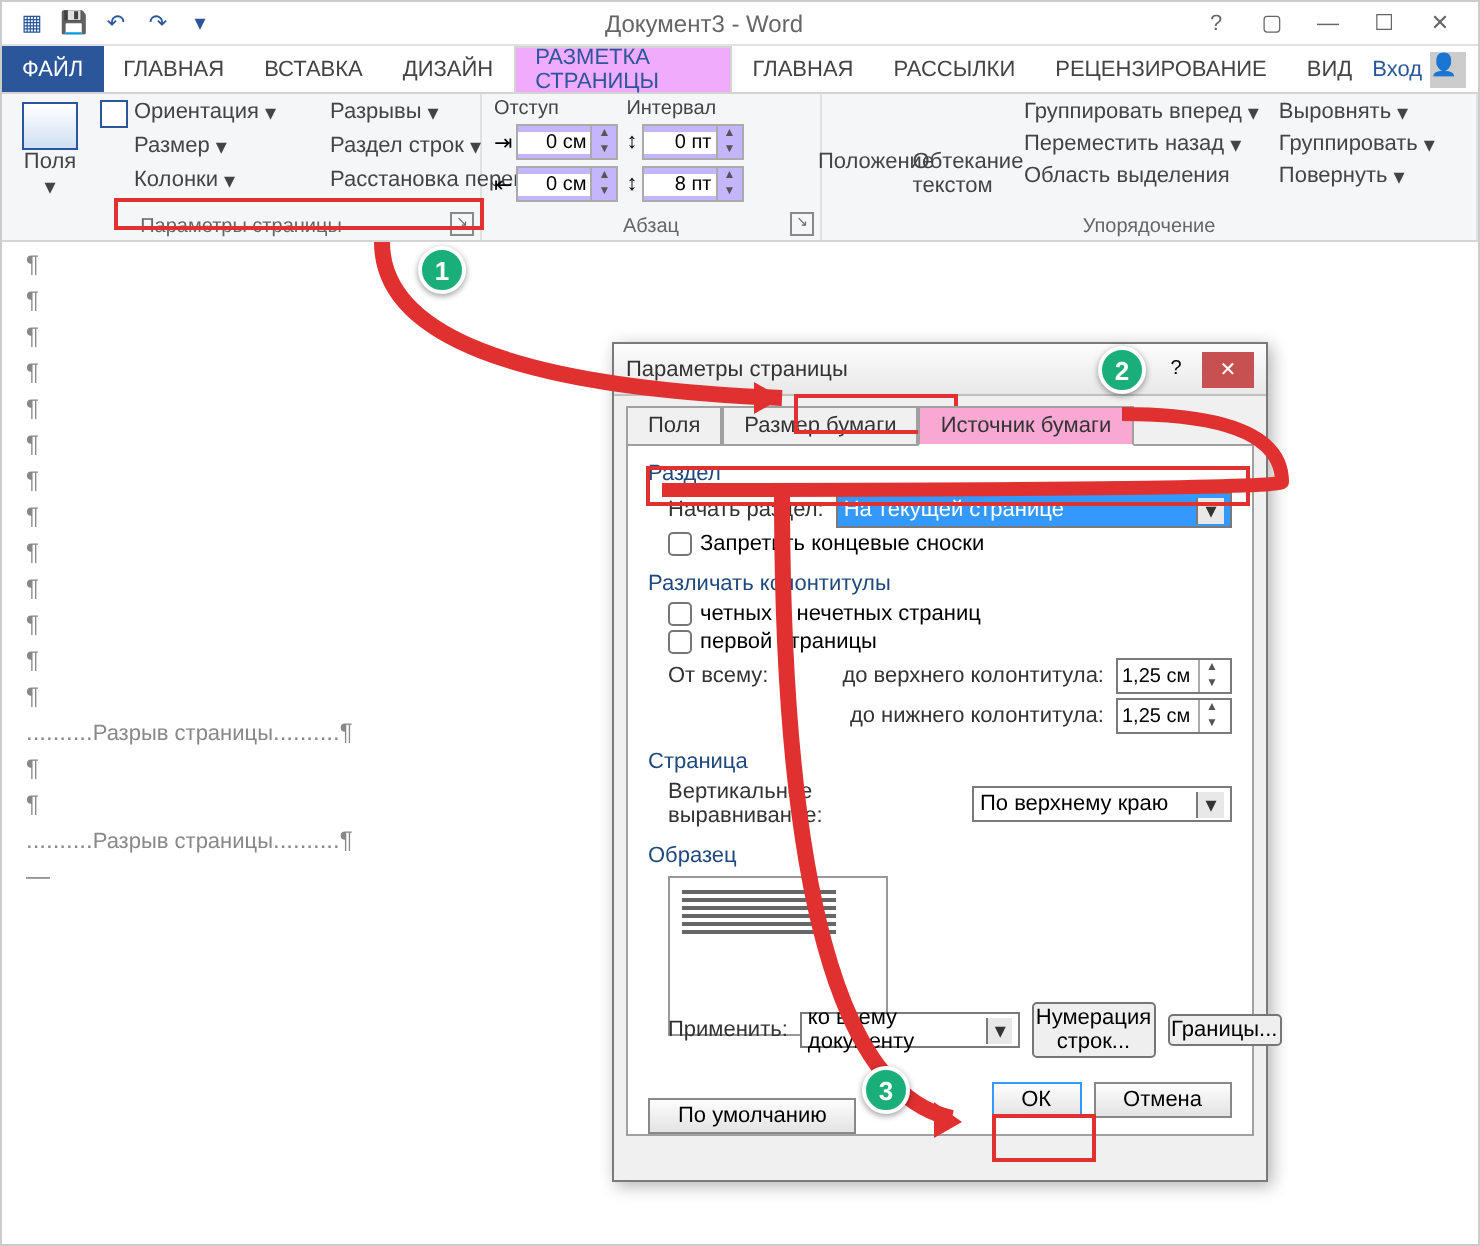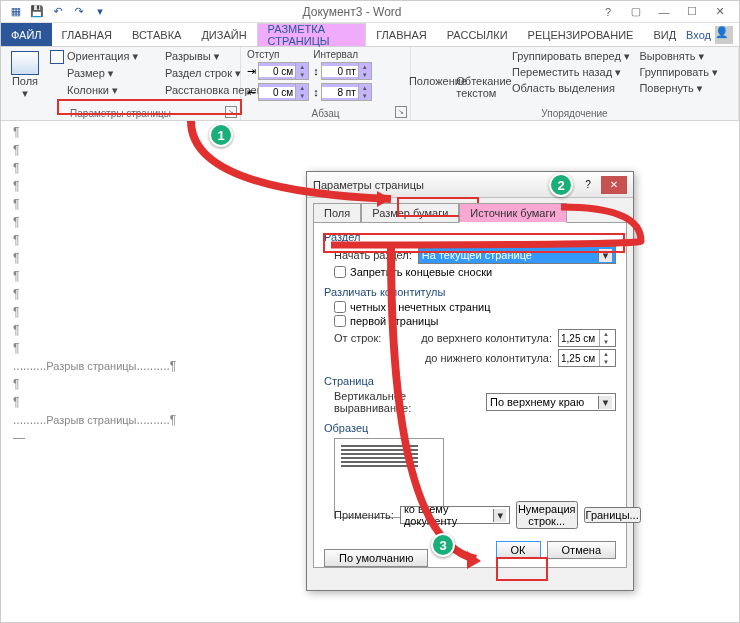--- a/index.html
+++ b/index.html
@@ -258,21 +258,21 @@
       <div class="sect-h">Различать колонтитулы</div>
       <div class="chk">
           <input type="checkbox" style="">
           <label>четных и нечетных страниц</label>
         </div>
       <div class="chk">
           <input type="checkbox" style="">
           <label>первой страницы</label>
         </div>
       <div class="frow">
-          <label>От строк:</label>
+          <label>От всему:</label>
         <label style="margin-left:auto">до верхнего колонтитула:</label>
         <div class="spin2">
             <input value="1,25 см" style="">
             <div class="spin-btns">
               <span>▲</span>
               <span>▼</span>
             </div>
           </div>
       </div>
       <div class="frow">

